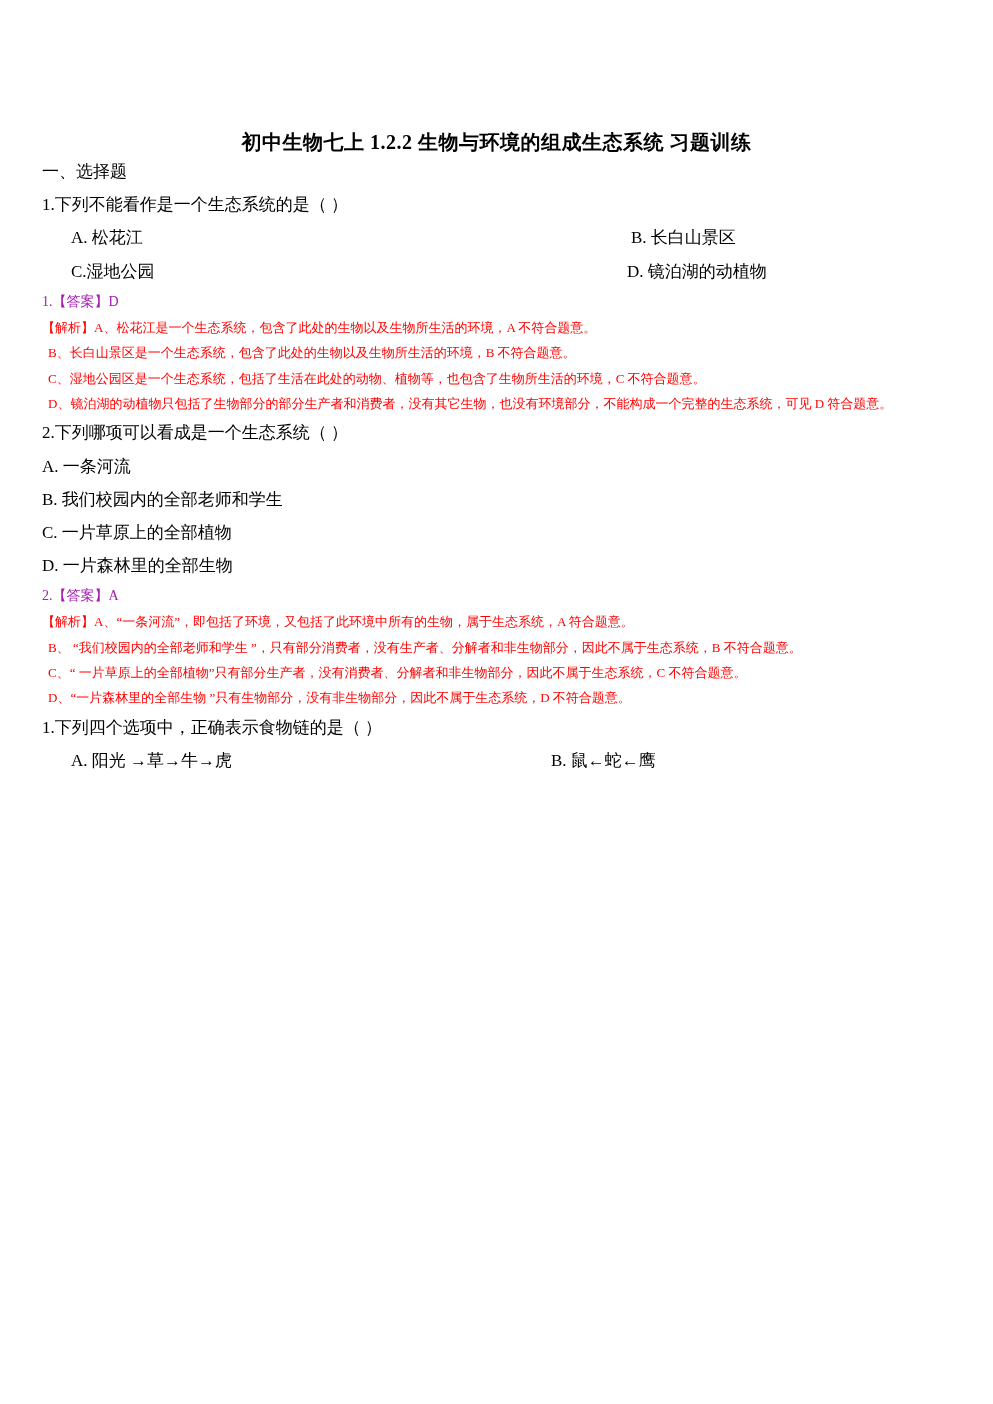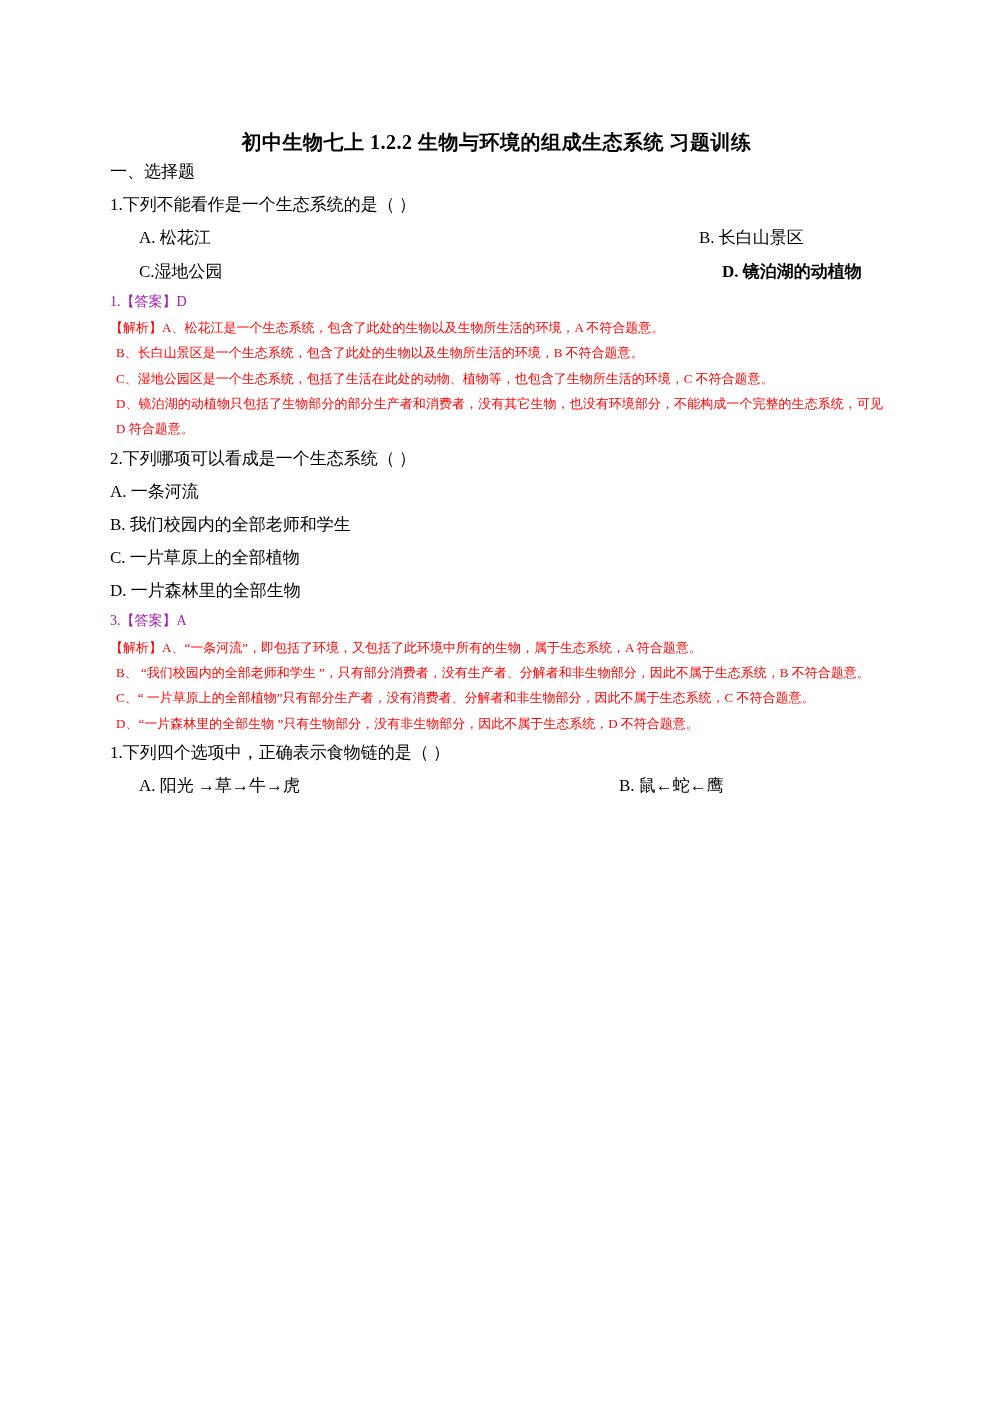--- a/index.html
+++ b/index.html
@@ -12,21 +12,21 @@
     height: 1404px;
     font-family: "Liberation Serif", "DejaVu Serif", serif;
     color: #000000;
     -webkit-font-smoothing: antialiased;
   }
   .page {
     position: relative;
     width: 993px;
     height: 1404px;
     box-sizing: border-box;
-    padding: 0 110px;
+    padding: 0 42px;
     border-radius: 17px;
   }
   .doc-title {
     text-align: center;
     font-size: 20px;
     font-weight: bold;
     letter-spacing: 0.5px;
     margin: 0;
     padding-top: 128px;
     padding-bottom: 0;
@@ -81,36 +81,36 @@
   <div class="section-heading">一、选择题</div>
 
   <div class="q-line">1.下列不能看作是一个生态系统的是（        ）</div>
 
   <div class="opt-row">
     <span class="opt-a">A. 松花江</span>
     <span class="opt-b" style="left:560px;">B. 长白山景区</span>
   </div>
   <div class="opt-row">
     <span class="opt-a">C.湿地公园</span>
-    <span class="opt-b" style="left:583px;font-weight:bold;">D. 镜泊湖的动植物</span>
+    <span class="opt-b" style="left:556px;">D. 镜泊湖的动植物</span>
   </div>
 
   <div class="ans">1.【答案】D</div>
   <div class="expl">【解析】A、松花江是一个生态系统，包含了此处的生物以及生物所生活的环境，A 不符合题意。</div>
   <div class="expl expl-indent">B、长白山景区是一个生态系统，包含了此处的生物以及生物所生活的环境，B 不符合题意。</div>
   <div class="expl expl-indent">C、湿地公园区是一个生态系统，包括了生活在此处的动物、植物等，也包含了生物所生活的环境，C 不符合题意。</div>
   <div class="expl expl-indent">D、镜泊湖的动植物只包括了生物部分的部分生产者和消费者，没有其它生物，也没有环境部分，不能构成一个完整的生态系统，可见 D 符合题意。</div>
 
   <div class="q-line">2.下列哪项可以看成是一个生态系统（        ）</div>
   <div class="q-line">A. 一条河流</div>
   <div class="q-line">B. 我们校园内的全部老师和学生</div>
   <div class="q-line">C. 一片草原上的全部植物</div>
   <div class="q-line">D. 一片森林里的全部生物</div>
 
-  <div class="ans">3.【答案】A</div>
+  <div class="ans">2.【答案】A</div>
   <div class="expl">【解析】A、“一条河流”，即包括了环境，又包括了此环境中所有的生物，属于生态系统，A 符合题意。</div>
   <div class="expl expl-indent">B、 “我们校园内的全部老师和学生 ”，只有部分消费者，没有生产者、分解者和非生物部分，因此不属于生态系统，B 不符合题意。</div>
   <div class="expl expl-indent">C、“ 一片草原上的全部植物”只有部分生产者，没有消费者、分解者和非生物部分，因此不属于生态系统，C 不符合题意。</div>
   <div class="expl expl-indent">D、“一片森林里的全部生物 ”只有生物部分，没有非生物部分，因此不属于生态系统，D 不符合题意。</div>
 
   <div class="q-line">1.下列四个选项中，正确表示食物链的是（        ）</div>
   <div class="opt-row">
     <span class="opt-a">A. 阳光 →草→牛→虎</span>
     <span class="opt-b" style="left:480px;">B. 鼠←蛇←鹰</span>
   </div>

